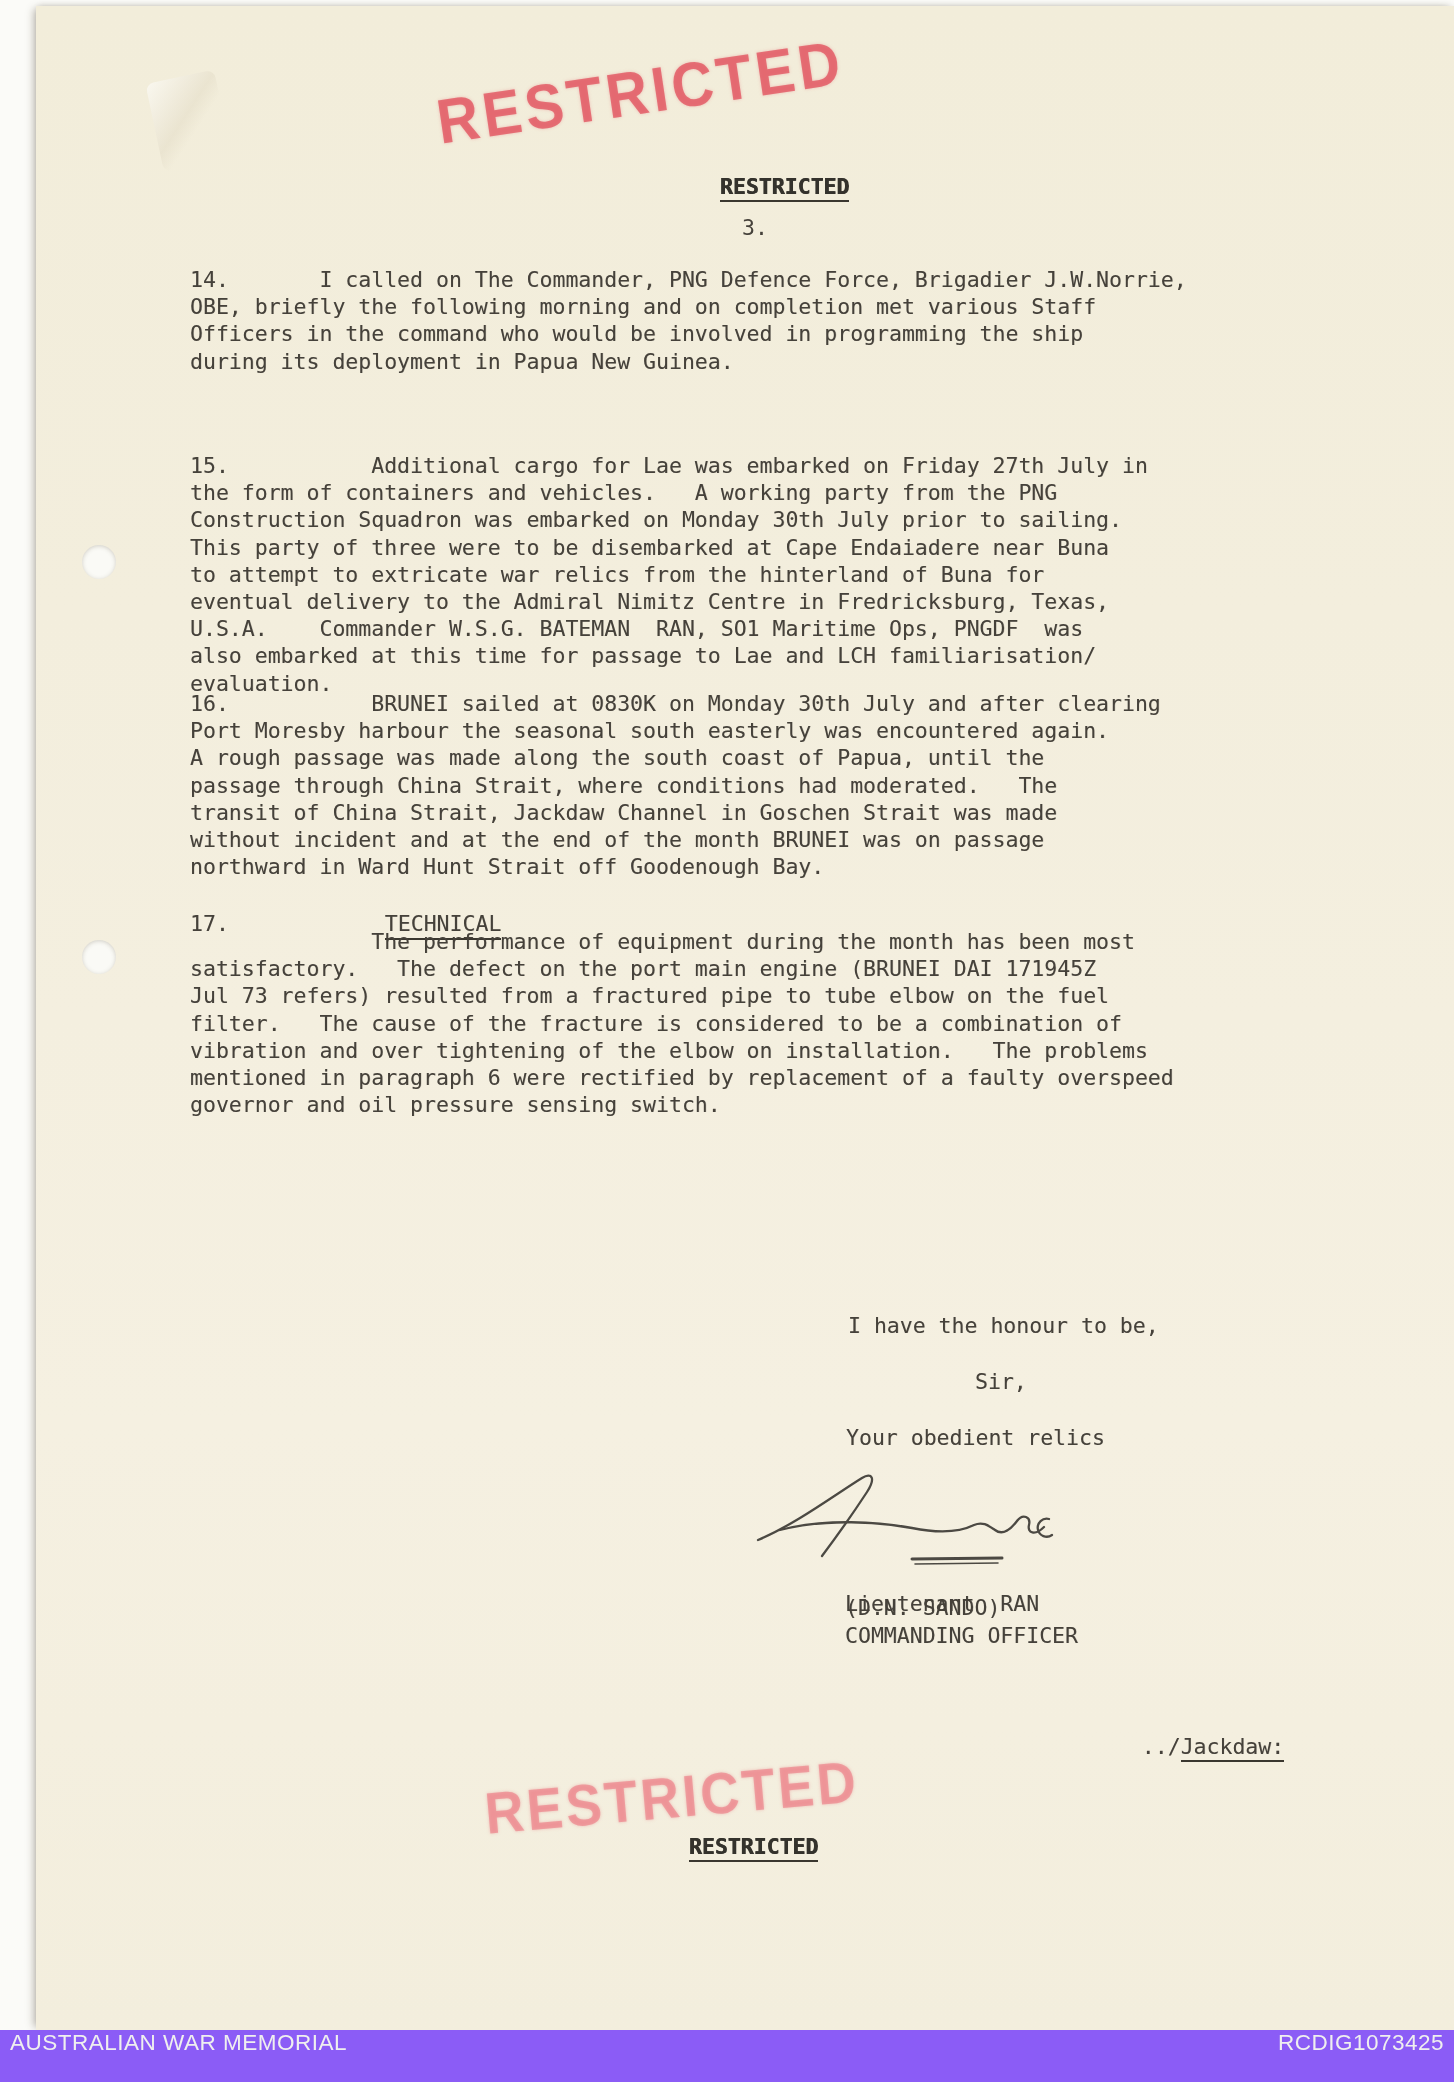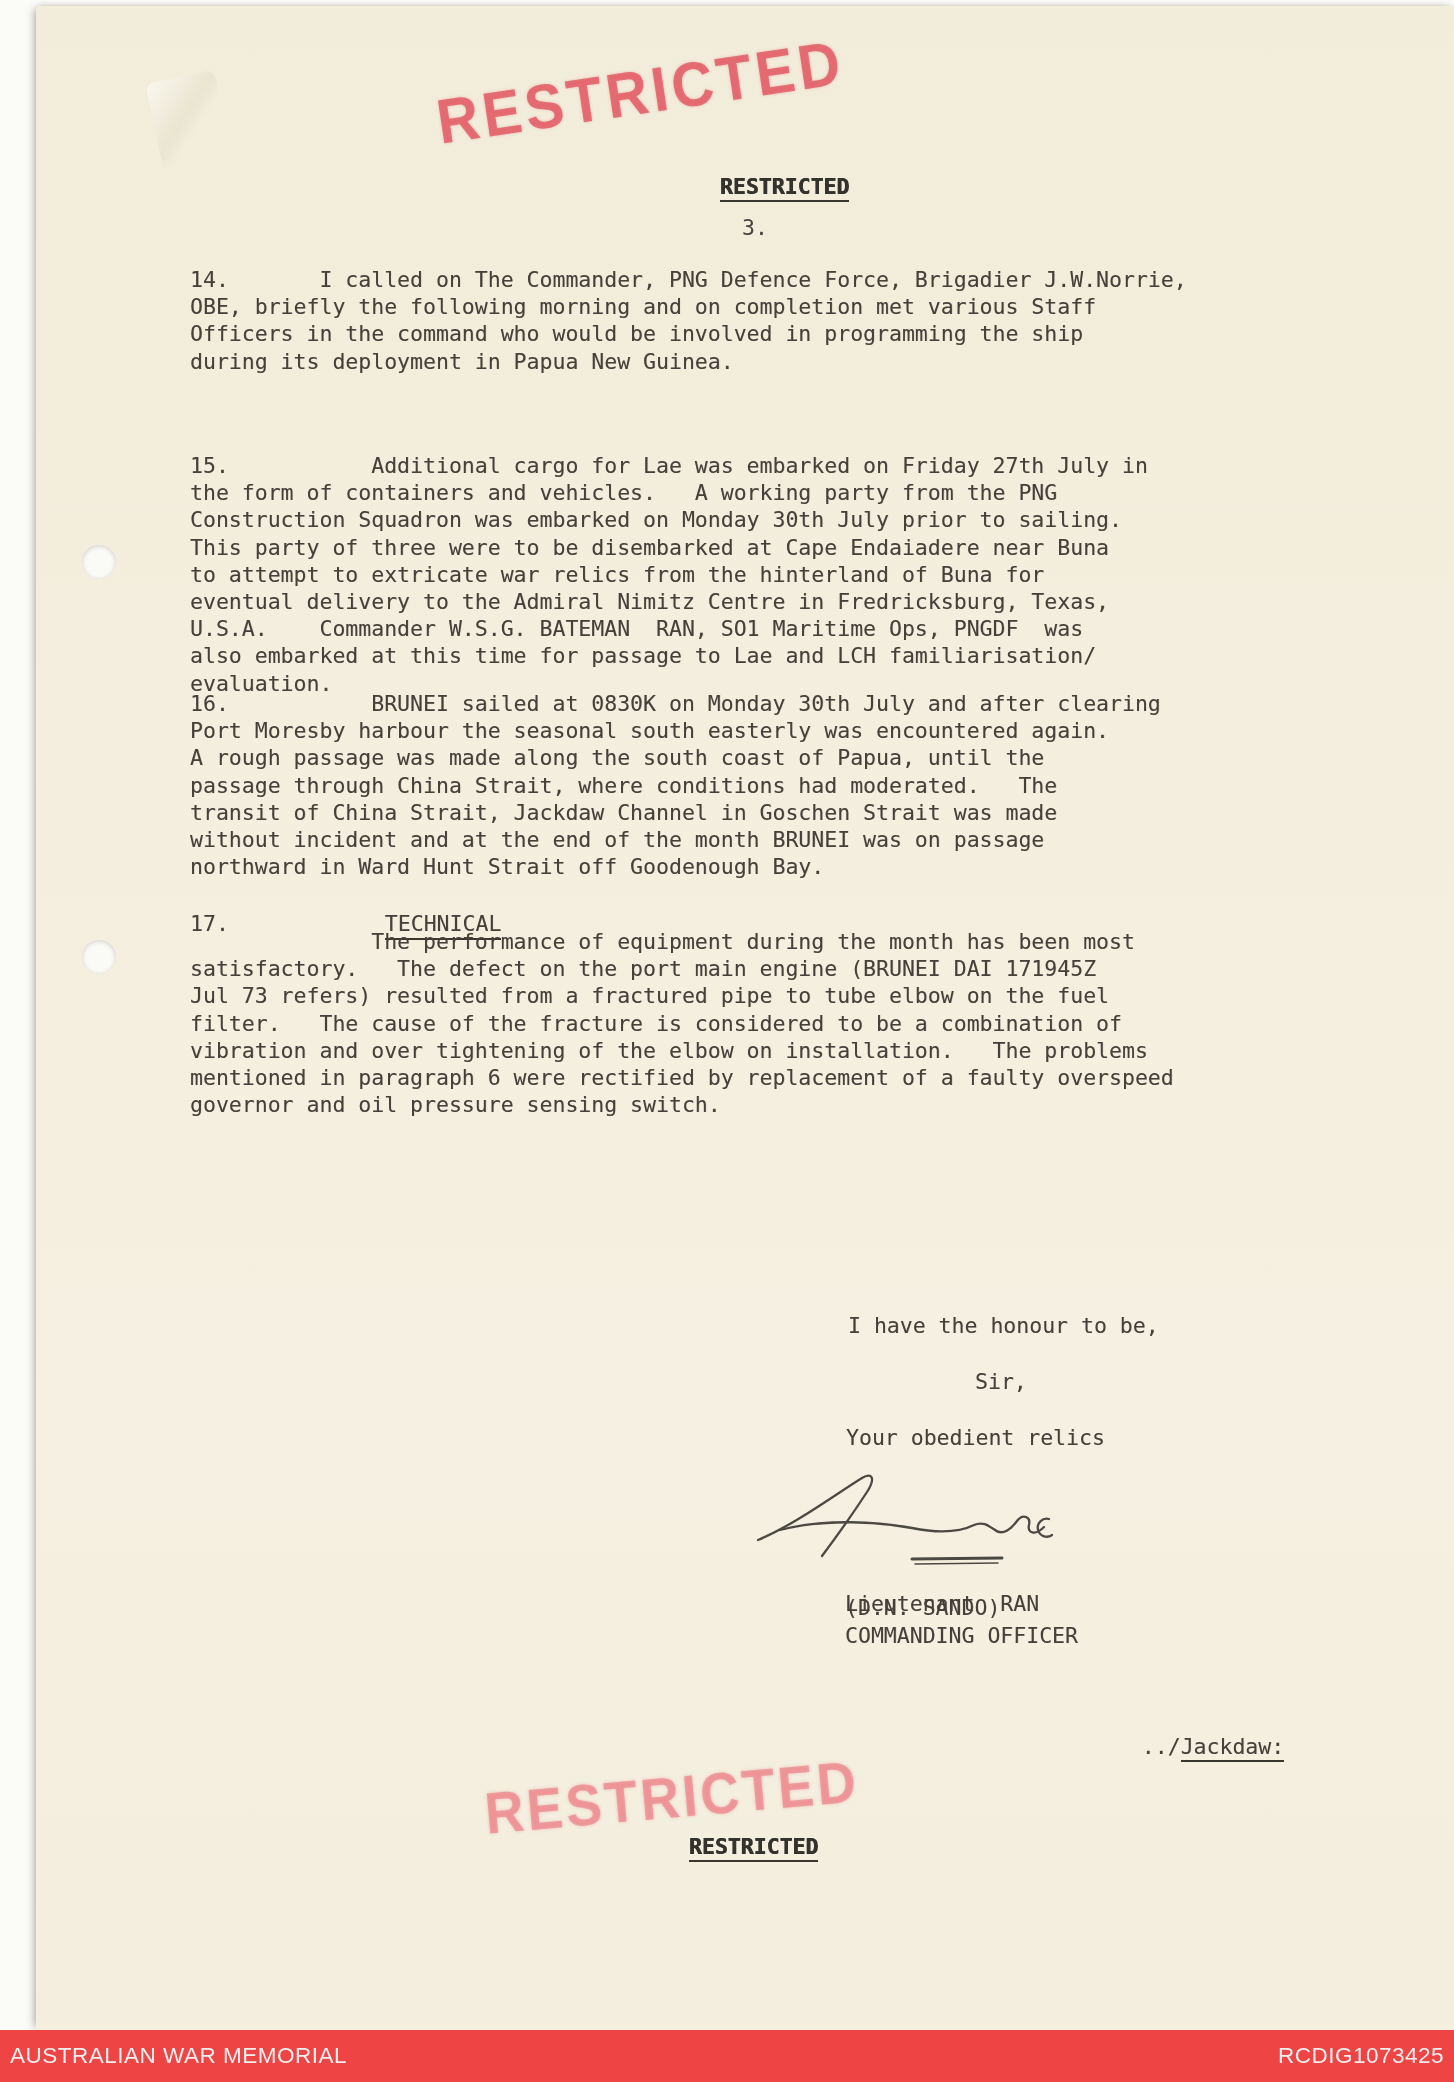--- a/index.html
+++ b/index.html
@@ -45,22 +45,22 @@
     color:rgba(225,74,88,0.72);
     transform:rotate(-8.5deg) scale(1,1.08);transform-origin:left top;
   }
   .stamp-bottom{
     left:482px;top:1780px;font-size:54px;letter-spacing:3px;
     color:rgba(236,122,132,0.6);
     transform:rotate(-5deg) scale(1,1.08);transform-origin:left top;
   }
   .sig{position:absolute;left:752px;top:1466px;}
   .footer{
-    position:absolute;left:0;right:0;bottom:0;height:52px;background:#ef4444;
-    display:flex;align-items:center;justify-content:space-between;
+    position:absolute;left:0;right:0;bottom:0;height:52px;background:#8b5cf6;
+    display:flex;align-items:flex-start;justify-content:space-between;
     font-family:"Liberation Sans","DejaVu Sans",sans-serif;
     color:#efefef;font-size:22.5px;padding:0 10px;box-sizing:border-box;
     letter-spacing:0.5px;
   }
 </style>
 </head>
 <body>
 
 <div class="canvas">
 

